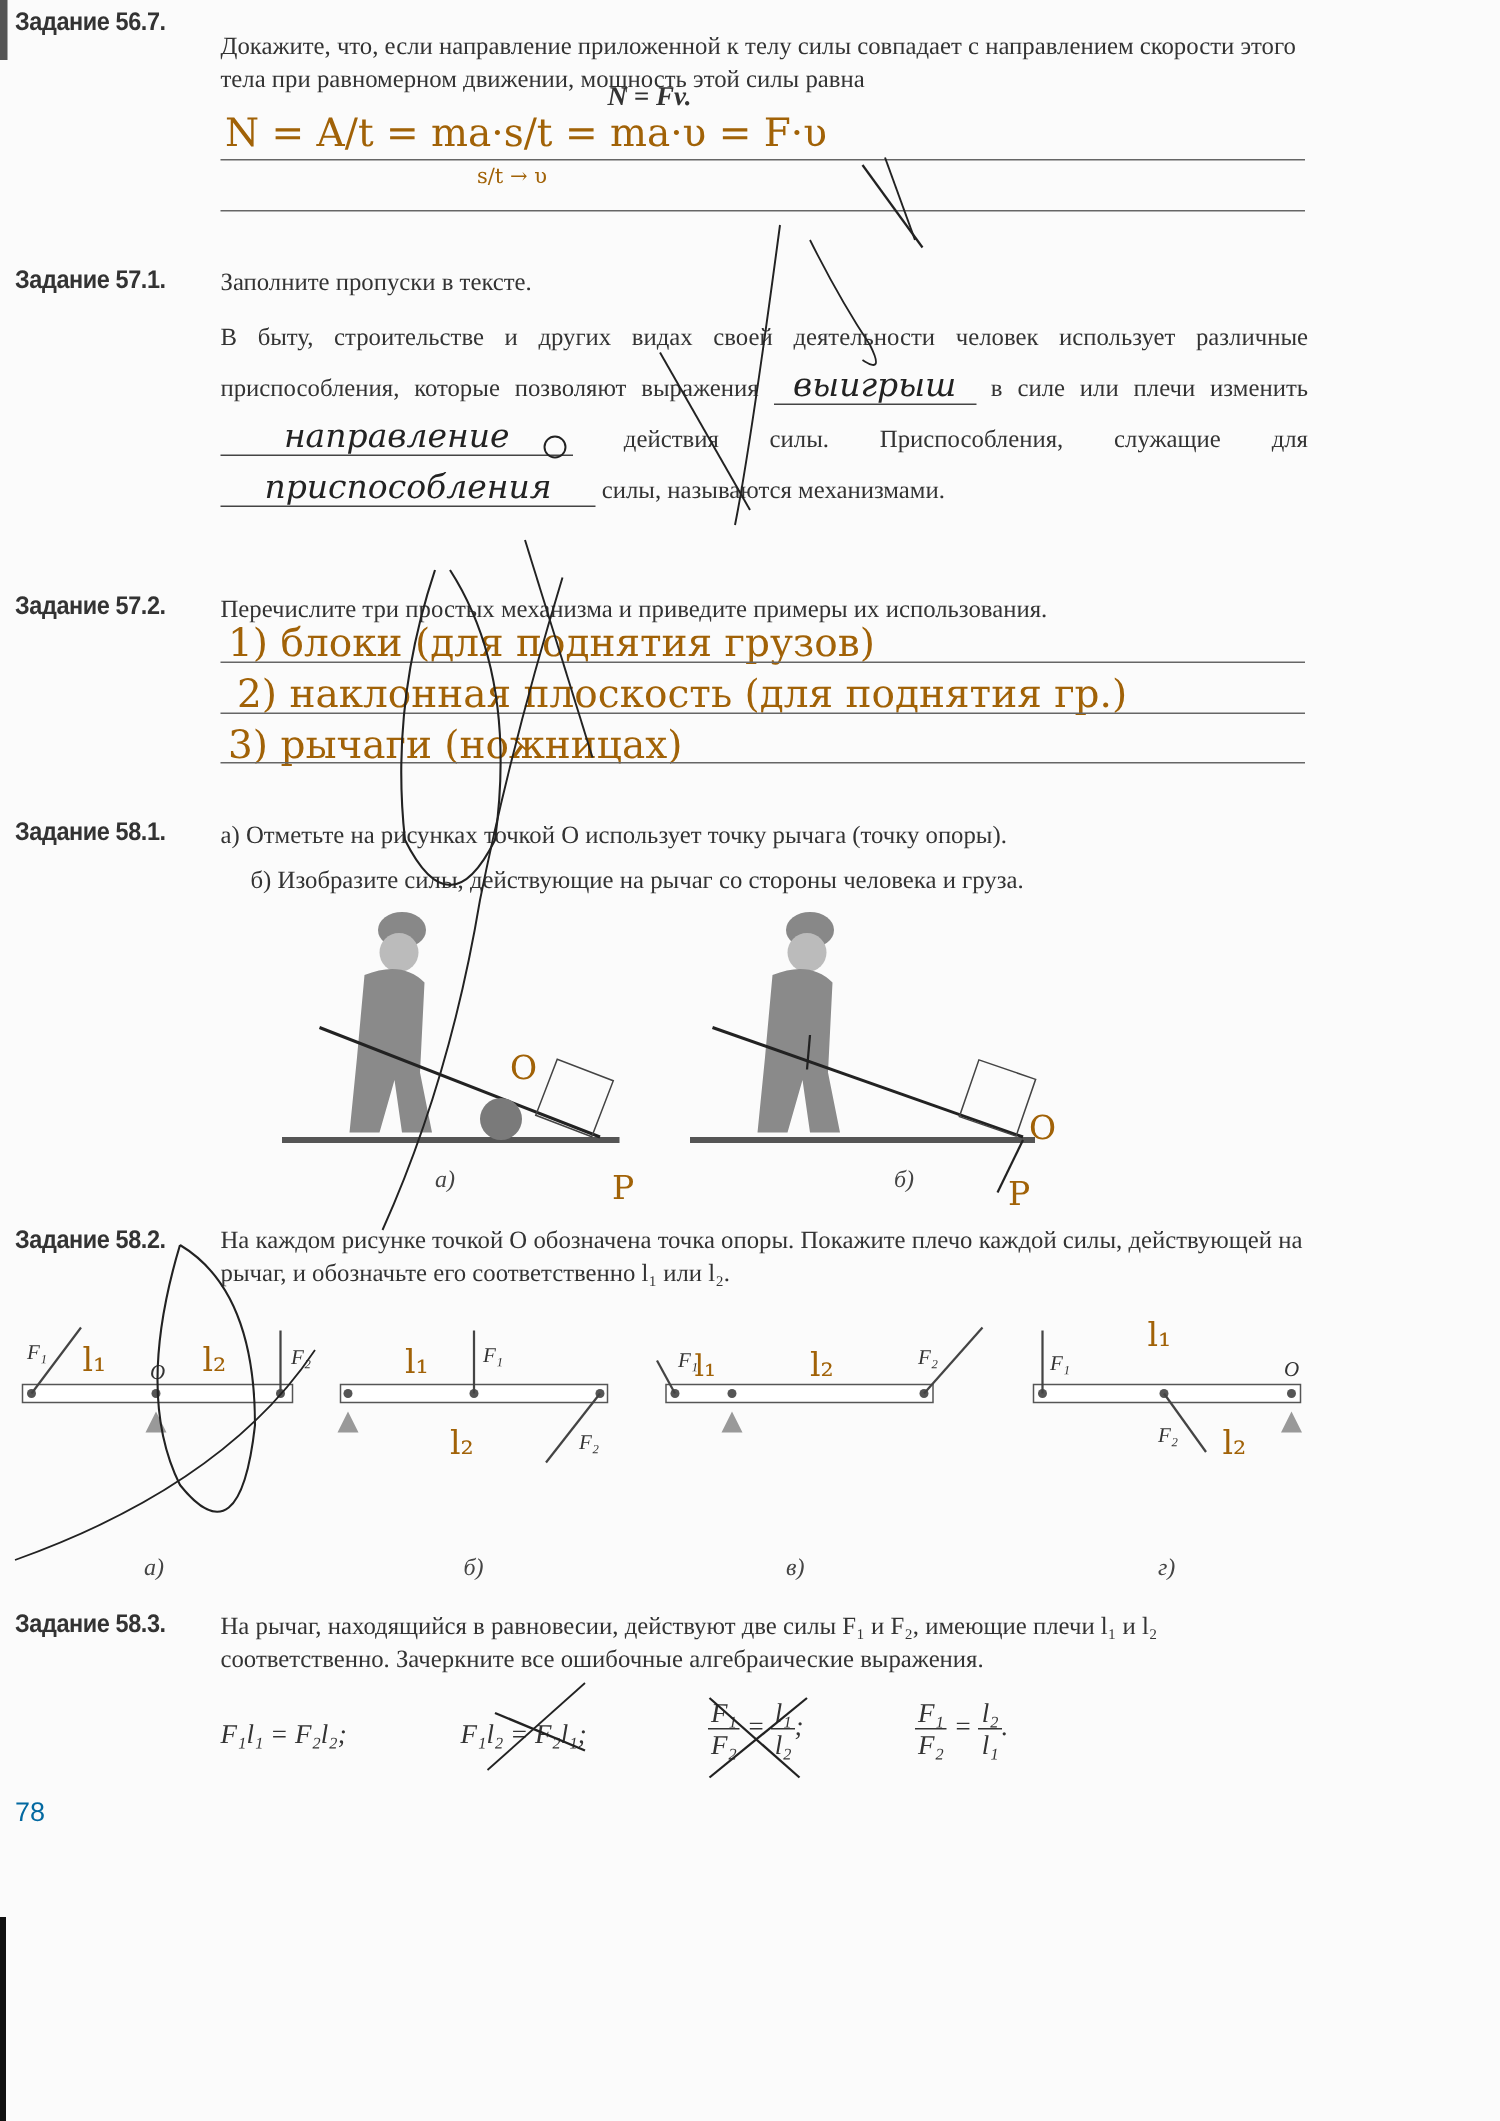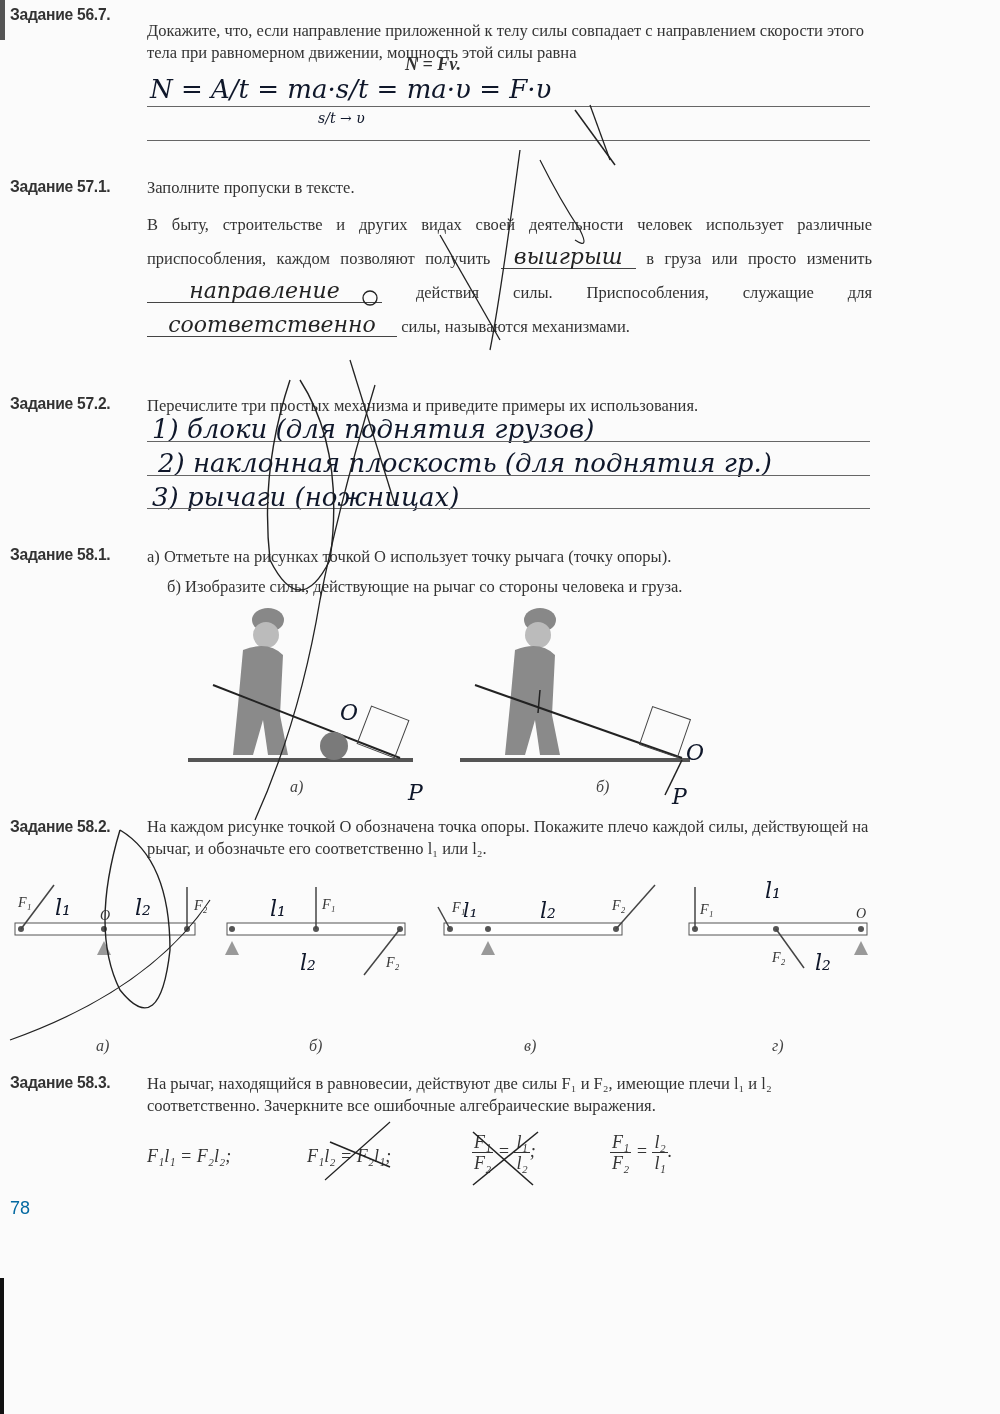--- a/index.html
+++ b/index.html
@@ -17,22 +17,22 @@
     font-family: "Liberation Sans", "DejaVu Sans", sans-serif;
     font-weight: bold; font-size: 17px; letter-spacing: -0.3px; color: #333;
     transform: scaleX(0.92); transform-origin: left center;
   }
   .task-text {
     position: absolute; left: 147px; width: 725px;
     font-size: 16.5px; line-height: 22px; color: #333;
   }
   .ruled { position: absolute; left: 147px; width: 723px; height: 0; border-top: 1px solid #666; }
   .hand {
-    position: absolute; font-family: "DejaVu Serif", serif; font-style: italic;
-    color: #0f172a; font-size: 26px; white-space: nowrap;
+    position: absolute; font-family: "DejaVu Serif", serif; 
+    color: #a16207; font-size: 26px; white-space: nowrap;
   }
   .inline-hand { font-family: "DejaVu Serif", serif; font-style: italic; font-size: 22px; color: #222; }
   .blank { display: inline-block; border-bottom: 1px solid #444; text-align: center; line-height: 22px; }
   .caption { position: absolute; font-style: italic; font-size: 16px; color: #444; }
   .formula { position: absolute; font-style: italic; font-size: 18px; color: #333; }
   .frac { display: inline-flex; flex-direction: column; align-items: center; vertical-align: middle; line-height: 20px; }
   .frac .num { border-bottom: 1px solid #333; padding: 0 2px; }
   .page-number { position: absolute; left: 10px; top: 1198px; font-family: "Liberation Sans", sans-serif; font-size: 18px; color: #0369a1; }
   svg { position: absolute; overflow: visible; }
 </style>
@@ -49,26 +49,26 @@
   <div class="hand" style="left:150px; top:74px;">N = A/t = ma·s/t = ma·υ = F·υ</div>
   <div class="hand" style="left:318px; top:110px; font-size:14px;">s/t → υ</div>
   <div class="ruled" style="top:106px;"></div>
   <div class="ruled" style="top:140px;"></div>
 </div>
 
 <div class="task" style="top:0;">
   <div class="task-label" style="top:177px;">Задание 57.1.</div>
   <div class="task-text" style="top:177px;">Заполните пропуски в тексте.</div>
   <div class="task-text" style="top:208px; line-height:34px; text-align:justify;">
-    <span>В быту, строительстве и других видах своей деятельности человек использует различные приспособления, каждом позволяют получить</span>
+    <span>В быту, строительстве и других видах своей деятельности человек использует различные приспособления, которые позволяют выражения</span>
     <span class="blank inline-hand" style="width:135px;">выигрыш</span>
-    <span>в груза или просто изменить</span>
+    <span>в силе или плечи изменить</span>
     <span class="blank inline-hand" style="width:235px;">направление</span>
     <span>действия силы. Приспособления, служащие для</span>
-    <span class="blank inline-hand" style="width:250px;">соответственно</span>
+    <span class="blank inline-hand" style="width:250px;">приспособления</span>
     <span>силы, называются механизмами.</span>
   </div>
 </div>
 
 <div class="task" style="top:0;">
   <div class="task-label" style="top:394px;">Задание 57.2.</div>
   <div class="task-text" style="top:395px;">Перечислите три простых механизма и приведите примеры их использования.</div>
   <div class="hand" style="left:152px; top:414px;text-align:center;">1) блоки (для поднятия грузов)</div>
   <div class="ruled" style="top:441px;"></div>
   <div class="hand" style="left:158px; top:448px;">2) наклонная плоскость (для поднятия гр.)</div>

